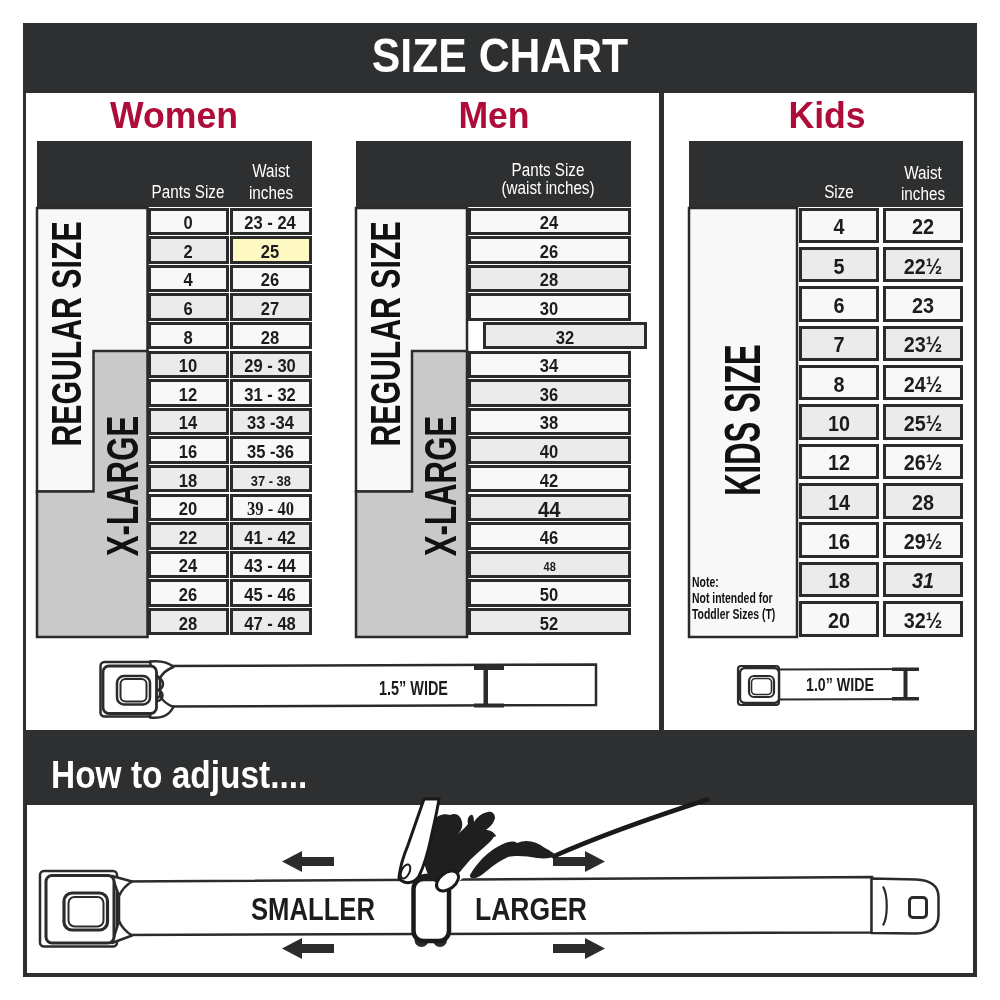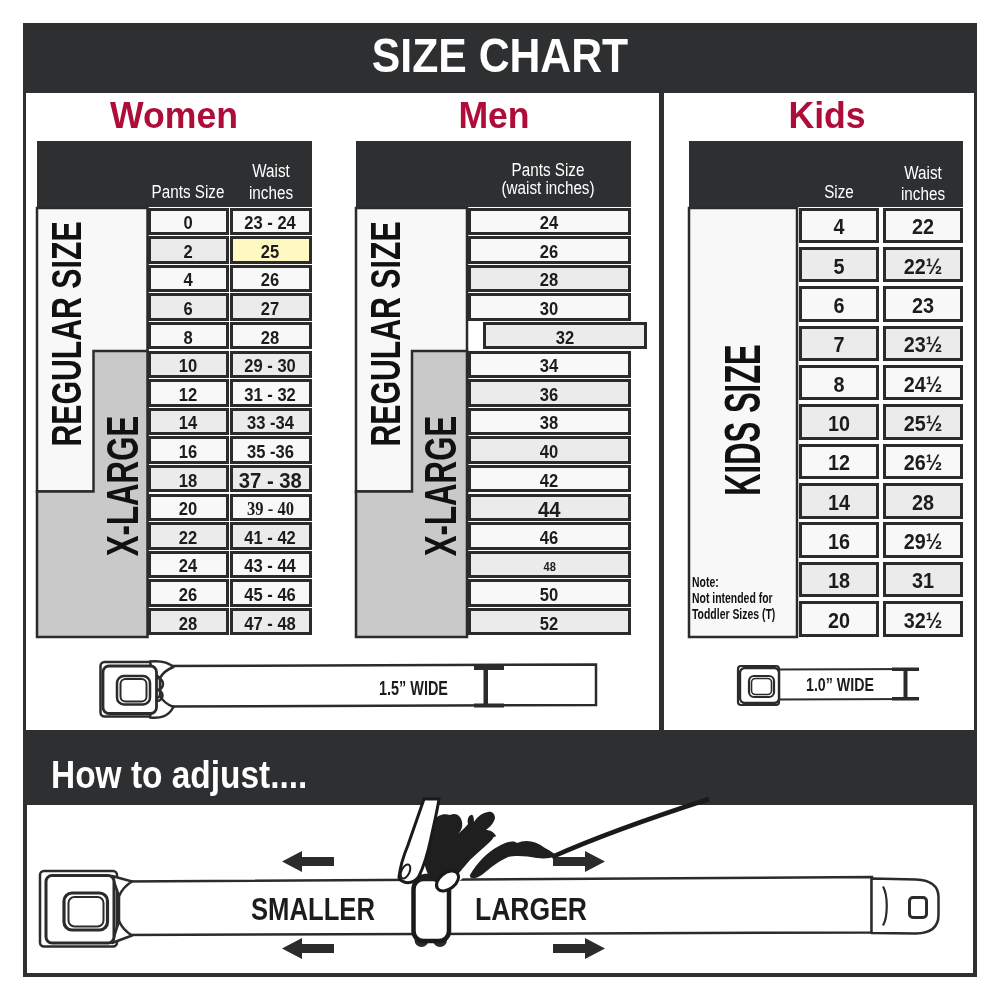--- a/index.html
+++ b/index.html
@@ -85,21 +85,21 @@
   </div>
 <div class="cell" style="left:147.5px;top:436.3px;width:81px;height:27.6px;background:#f8f8f8;font-size:18px;">
     <span>16</span>
   </div>
 <div class="cell" style="left:229.5px;top:436.3px;width:82px;height:27.6px;background:#f8f8f8;font-size:18px;">
     <span>35 -36</span>
   </div>
 <div class="cell" style="left:147.5px;top:464.90000000000003px;width:81px;height:27.6px;background:#ebebeb;font-size:18px;">
     <span>18</span>
   </div>
-<div class="cell" style="left:229.5px;top:464.90000000000003px;width:82px;height:27.6px;background:#ebebeb;font-size:22px;">
+<div class="cell" style="left:229.5px;top:464.90000000000003px;width:82px;height:27.6px;background:#ebebeb;font-size:14px;">
     <span>37 - 38</span>
   </div>
 <div class="cell" style="left:147.5px;top:493.5px;width:81px;height:27.6px;background:#f8f8f8;font-size:18px;">
     <span>20</span>
   </div>
 <div class="cell" style="left:229.5px;top:493.5px;width:82px;height:27.6px;background:#f8f8f8;font-size:18px;font-family:Liberation Serif, serif;">
     <span>39 - 40</span>
   </div>
 <div class="cell" style="left:147.5px;top:522.1px;width:81px;height:27.6px;background:#ebebeb;font-size:18px;">
     <span>22</span>
@@ -227,21 +227,21 @@
   </div>
 <div class="cell" style="left:799px;top:522.3px;width:80px;height:35.6px;background:#f8f8f8;font-size:21.5px;">
     <span>16</span>
   </div>
 <div class="cell" style="left:883px;top:522.3px;width:80px;height:35.6px;background:#f8f8f8;font-size:21.5px;">
     <span>29½</span>
   </div>
 <div class="cell" style="left:799px;top:561.6500000000001px;width:80px;height:35.6px;background:#ebebeb;font-size:21.5px;">
     <span>18</span>
   </div>
-<div class="cell" style="left:883px;top:561.6500000000001px;width:80px;height:35.6px;background:#ebebeb;font-size:21.5px;">
+<div class="cell" style="left:883px;top:561.6500000000001px;width:80px;height:35.6px;background:#ebebeb;font-size:21.5px;font-style:italic;">
     <span>31</span>
   </div>
 <div class="cell" style="left:799px;top:601.0px;width:80px;height:35.6px;background:#f8f8f8;font-size:21.5px;">
     <span>20</span>
   </div>
 <div class="cell" style="left:883px;top:601.0px;width:80px;height:35.6px;background:#f8f8f8;font-size:21.5px;">
     <span>32½</span>
   </div>
 <div class="vlabel" style="left:67px;top:334px;font-size:42px;transform:translate(-50%,-50%) rotate(-90deg) scaleX(0.72);">REGULAR SIZE</div>
 <div class="vlabel" style="left:123px;top:486px;font-size:44px;transform:translate(-50%,-50%) rotate(-90deg) scaleX(0.71);">X-LARGE</div>

